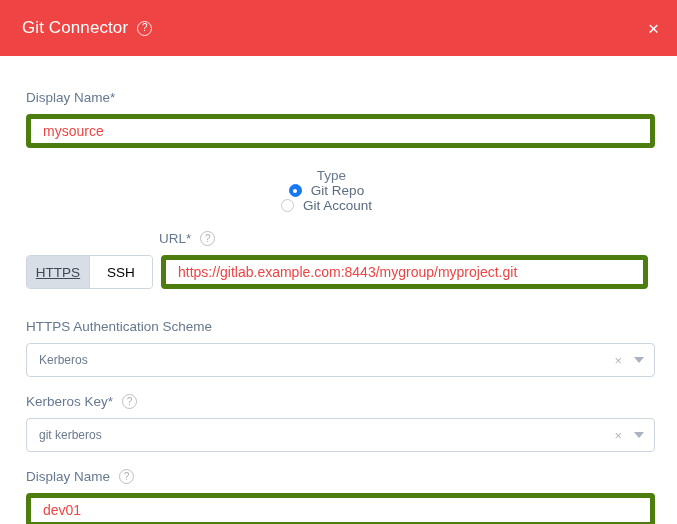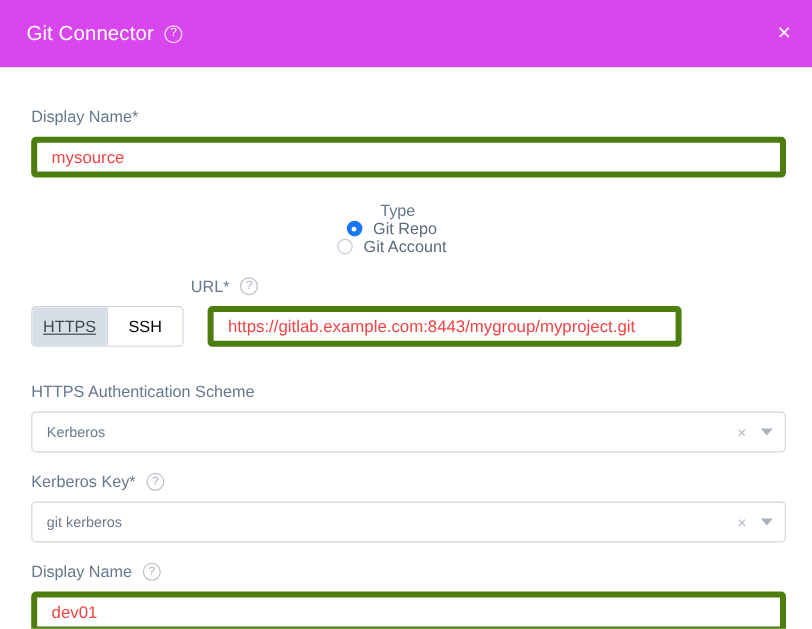--- a/index.html
+++ b/index.html
@@ -11,21 +11,21 @@
     width: 677px;
     height: 524px;
     overflow: hidden;
     font-family: "Liberation Sans", sans-serif;
     -webkit-font-smoothing: antialiased;
   }
 
   
   .dialog-header {
     height: 56px;
-    background: #d946ef;
+    background: #ef4444;
     display: flex;
     align-items: center;
     padding: 0 20px 0 22px;
     box-sizing: border-box;
     position: relative;
   }
   .dialog-title {
     color: #ffffff;
     font-size: 17px;
     letter-spacing: .1px;
@@ -172,22 +172,22 @@
   }
   .proto-btn.active {
     background: #d7dee6;
     color: #3f4752;
     text-decoration: underline;
   }
   .proto-btn + .proto-btn {
     border-left: 1px solid #cdd5df;
   }
   .url-input {
-    width: 395px;
-    margin-left: 20px;
+    width: 487px;
+    margin-left: 8px;
   }
 
   
   .select-box {
     width: 629px;
     height: 34px;
     box-sizing: border-box;
     border: 1px solid #cdd5df;
     border-radius: 4px;
     background: #ffffff;

